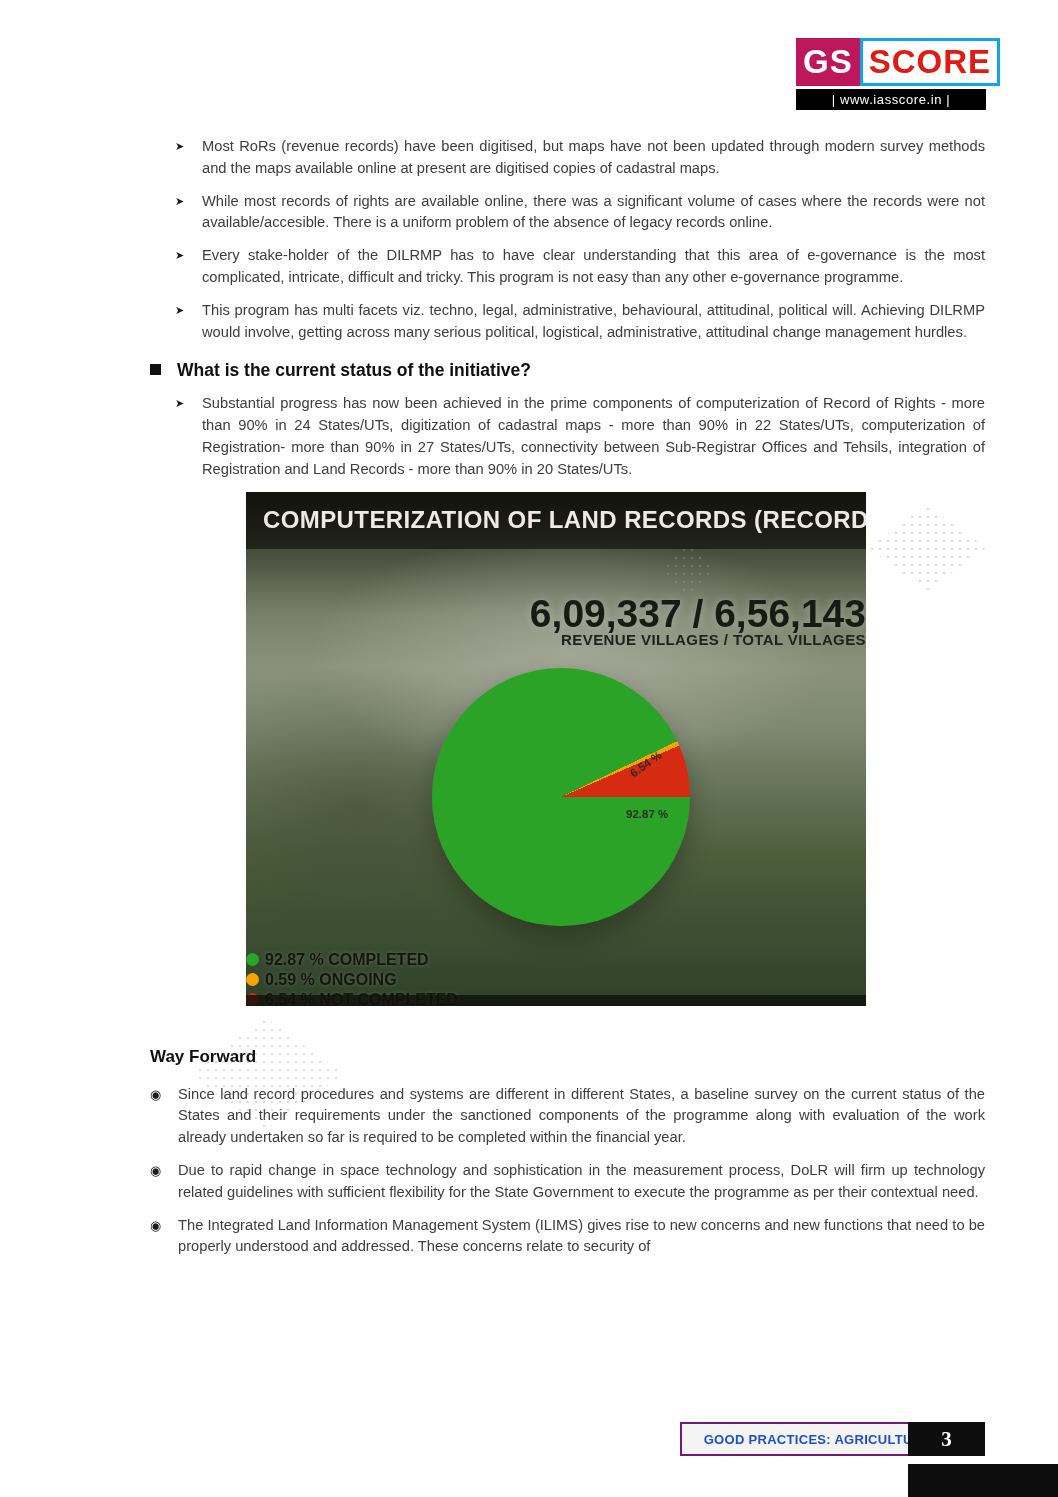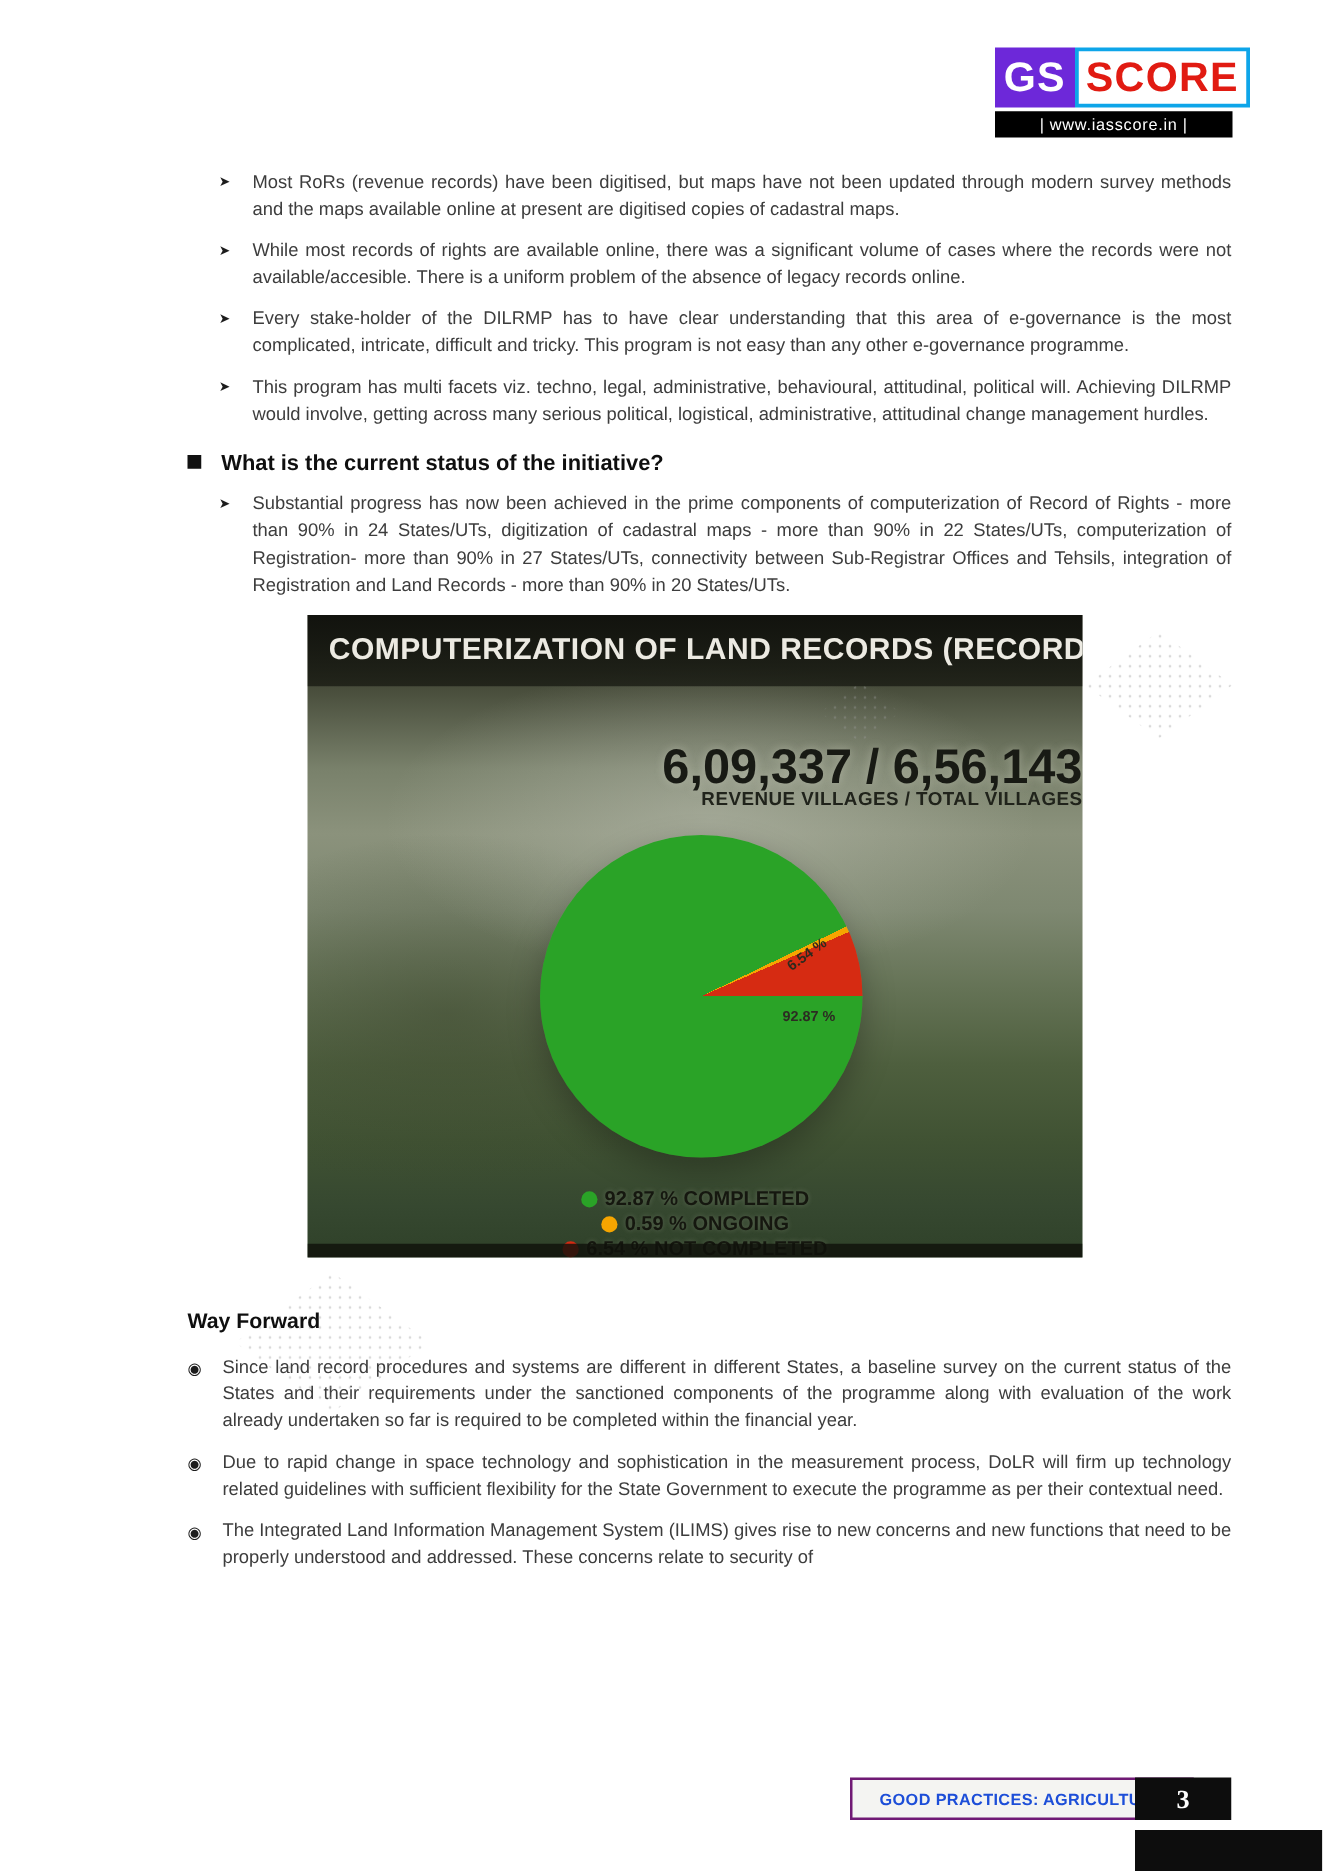--- a/index.html
+++ b/index.html
@@ -5,21 +5,21 @@
   html,body { margin:0; padding:0; background:#ffffff; }
   .page {
     position:relative; width:1058px; height:1497px; background:#ffffff;
     font-family:"Liberation Sans", sans-serif; overflow:hidden;
   }
 
   
   .brand { position:absolute; top:38px; right:72px; width:190px; }
   .logo { display:flex; height:48px; }
   .logo-gs {
-    background:#6d28d9; color:#ffffff; font-weight:bold; font-size:33px;
+    background:#be185d; color:#ffffff; font-weight:bold; font-size:33px;
     display:flex; align-items:center; justify-content:center; padding:0 7px;
     letter-spacing:1px;
   }
   .logo-score {
     background:#ffffff; color:#e11b12; font-weight:bold; font-size:33px;
     border:3px solid #0ea5e9; display:flex; align-items:center; justify-content:center;
     padding:0 6px; letter-spacing:1px; flex:1;
   }
   .website-bar {
     margin-top:3px; background:#000000; color:#ffffff; font-size:13px;
@@ -71,21 +71,21 @@
   }
   .pie {
     position:absolute; left:186px; top:176px; width:258px; height:258px; border-radius:50%;
     box-shadow:0 10px 26px rgba(0,0,0,0.28);
   }
   .slice-label { position:absolute; font-size:11.5px; font-weight:bold; color:#2e2a1e; }
   .slice-label.red { left:382px; top:266px; transform:rotate(-36deg); }
   .slice-label.green { left:380px; top:316px; transform:none; color:#2c2c22; }
   .legend { position:absolute; left:0; right:0; top:458px; }
   .legend-row {
-    display:flex; align-items:center; justify-content:center; gap:6px;
+    display:flex; align-items:center; gap:6px;
     font-size:16px; font-weight:bold; color:#15170f; line-height:20px;
     text-shadow:0 0 4px rgba(220,220,205,0.25);
   }
   .legend-row .dot { width:13px; height:13px; border-radius:50%; display:inline-block; }
   .bottom-band { position:absolute; left:0; right:0; bottom:0; height:11px; background:rgba(16,17,11,0.82); }
 
   
   .halftone {
     position:absolute; opacity:0.38;
     background-image:radial-gradient(#9a9a9a 1.1px, transparent 1.3px);

